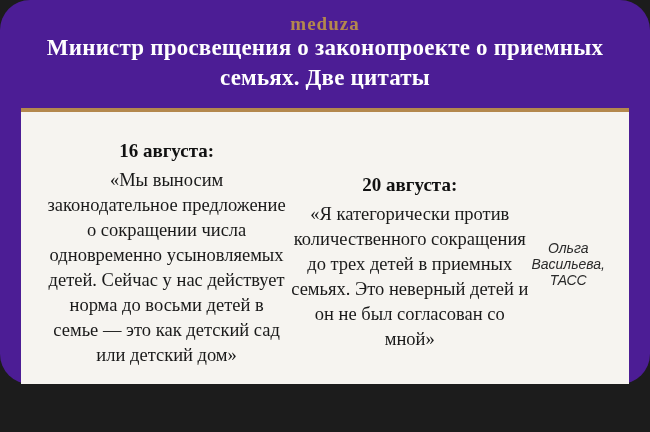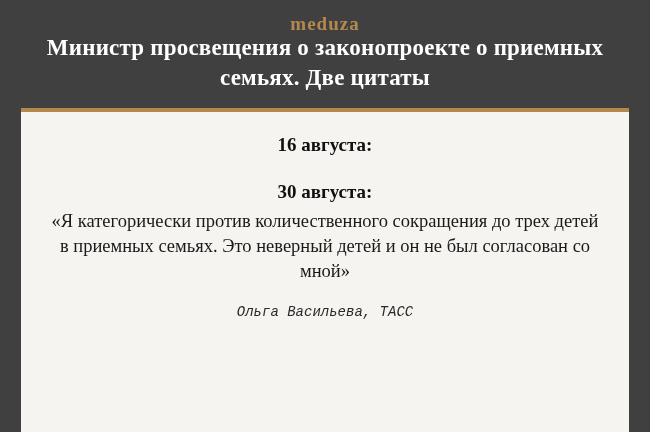--- a/index.html
+++ b/index.html
@@ -9,26 +9,27 @@
   body {
     width: 650px;
     height: 432px;
     background: #1c1c1c;
     font-family: "Liberation Serif", serif;
     overflow: hidden;
   }
   .card {
     position: relative;
     width: 650px;
-    height: 432px;
-    background: #404040;
+    height: 384px;
+    background: #4c1d95;
     box-sizing: border-box;
     display: flex;
     flex-direction: column;
     align-items: center;
+    border-radius: 30px;
   }
   .logo {
     margin-top: 14px;
     font-family: "Liberation Serif", serif;
     font-weight: bold;
     font-size: 19px;
     letter-spacing: 1px;
     color: #b4884d;
     line-height: 1;
     user-select: none;
@@ -46,21 +47,21 @@
   .quote-panel {
     margin-top: 14px;
     width: 608px;
     background: #f6f4f0;
     border-top: 4px solid #b4884d;
     flex: 1 1 auto;
     box-sizing: border-box;
     padding: 22px 24px 10px 24px;
     color: #111111;
     display: flex;
-    flex-direction: column;
+    flex-direction: row;
     align-items: center;
   }
   .block {
     width: 100%;
     text-align: center;
   }
   .block + .block {
     margin-top: 18px;
   }
   .date {
@@ -72,21 +73,21 @@
     color: #111111;
   }
   .quote {
     font-family: "Liberation Serif", serif;
     font-size: 18.5px;
     line-height: 1.35;
     color: #1a1a1a;
   }
   .attribution {
     margin-top: 20px;
-    font-family: Liberation Mono, monospace;
+    font-family: Liberation Sans, sans-serif;
     font-style: italic;
     font-size: 14px;
     color: #2a2a2a;
     text-align: center;
   }
 </style>
 </head>
 <body>
 
 <div class="card">
@@ -94,23 +95,24 @@
   <div class="logo">
     <span>meduza</span>
   </div>
 
   <div class="headline">Министр просвещения о законопроекте о приемных семьях. Две цитаты</div>
 
   <div class="quote-panel">
 
     <div class="block">
       <div class="date">16 августа:</div>
+      <div class="quote">«Мы выносим законодательное предложение о сокращении числа одновременно усыновляемых детей. Сейчас у нас действует норма до восьми детей в семье — это как детский сад или детский дом»</div>
     </div>
 
     <div class="block">
-      <div class="date">30 августа:</div>
+      <div class="date">20 августа:</div>
       <div class="quote">«Я категорически против количественного сокращения до трех детей в приемных семьях. Это неверный детей и он не был согласован со мной»</div>
     </div>
 
     <div class="attribution">Ольга Васильева, ТАСС</div>
 
   </div>
 </div>
 
 </body></html>

